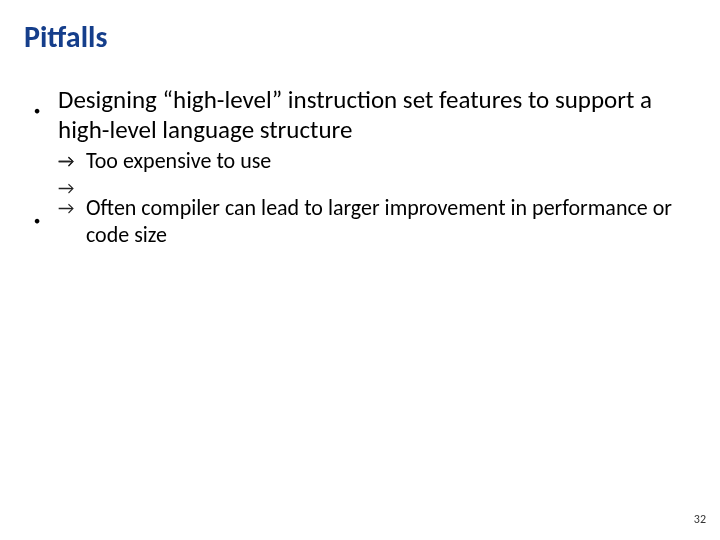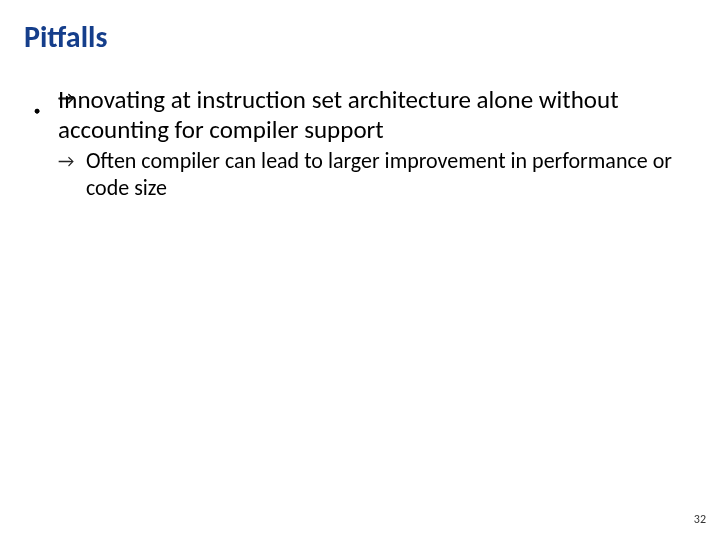--- a/index.html
+++ b/index.html
@@ -15,28 +15,28 @@
   .pagenum { position: absolute; right: 14px; bottom: 14px; font-size: 12px; color: #333; }
 </style>
 </head>
 <body>
 
 <div class="slide">
   <h1 class="title">Pitfalls</h1>
 
   <ul class="bullets">
     <li>
+      <span>Designing “high-level” instruction set features to support a high-level language structure</span>
       <ul class="sub">
         <li><span class="arrow">→</span></li>
-        <li><span class="arrow">→</span></li>
+        <li><span class="arrow">→</span><span>Too expensive to use</span></li>
         <li><span class="arrow">→</span></li>
       </ul>
     </li>
     <li>
-      <span>Innovating at instruction set architecture alone without accounting for compiler support</span>
       <ul class="sub">
         <li><span class="arrow">→</span><span>Often compiler can lead to larger improvement in performance or code size</span></li>
       </ul>
     </li>
   </ul>
 
   <div class="pagenum">32</div>
 </div>
 
 </body></html>

